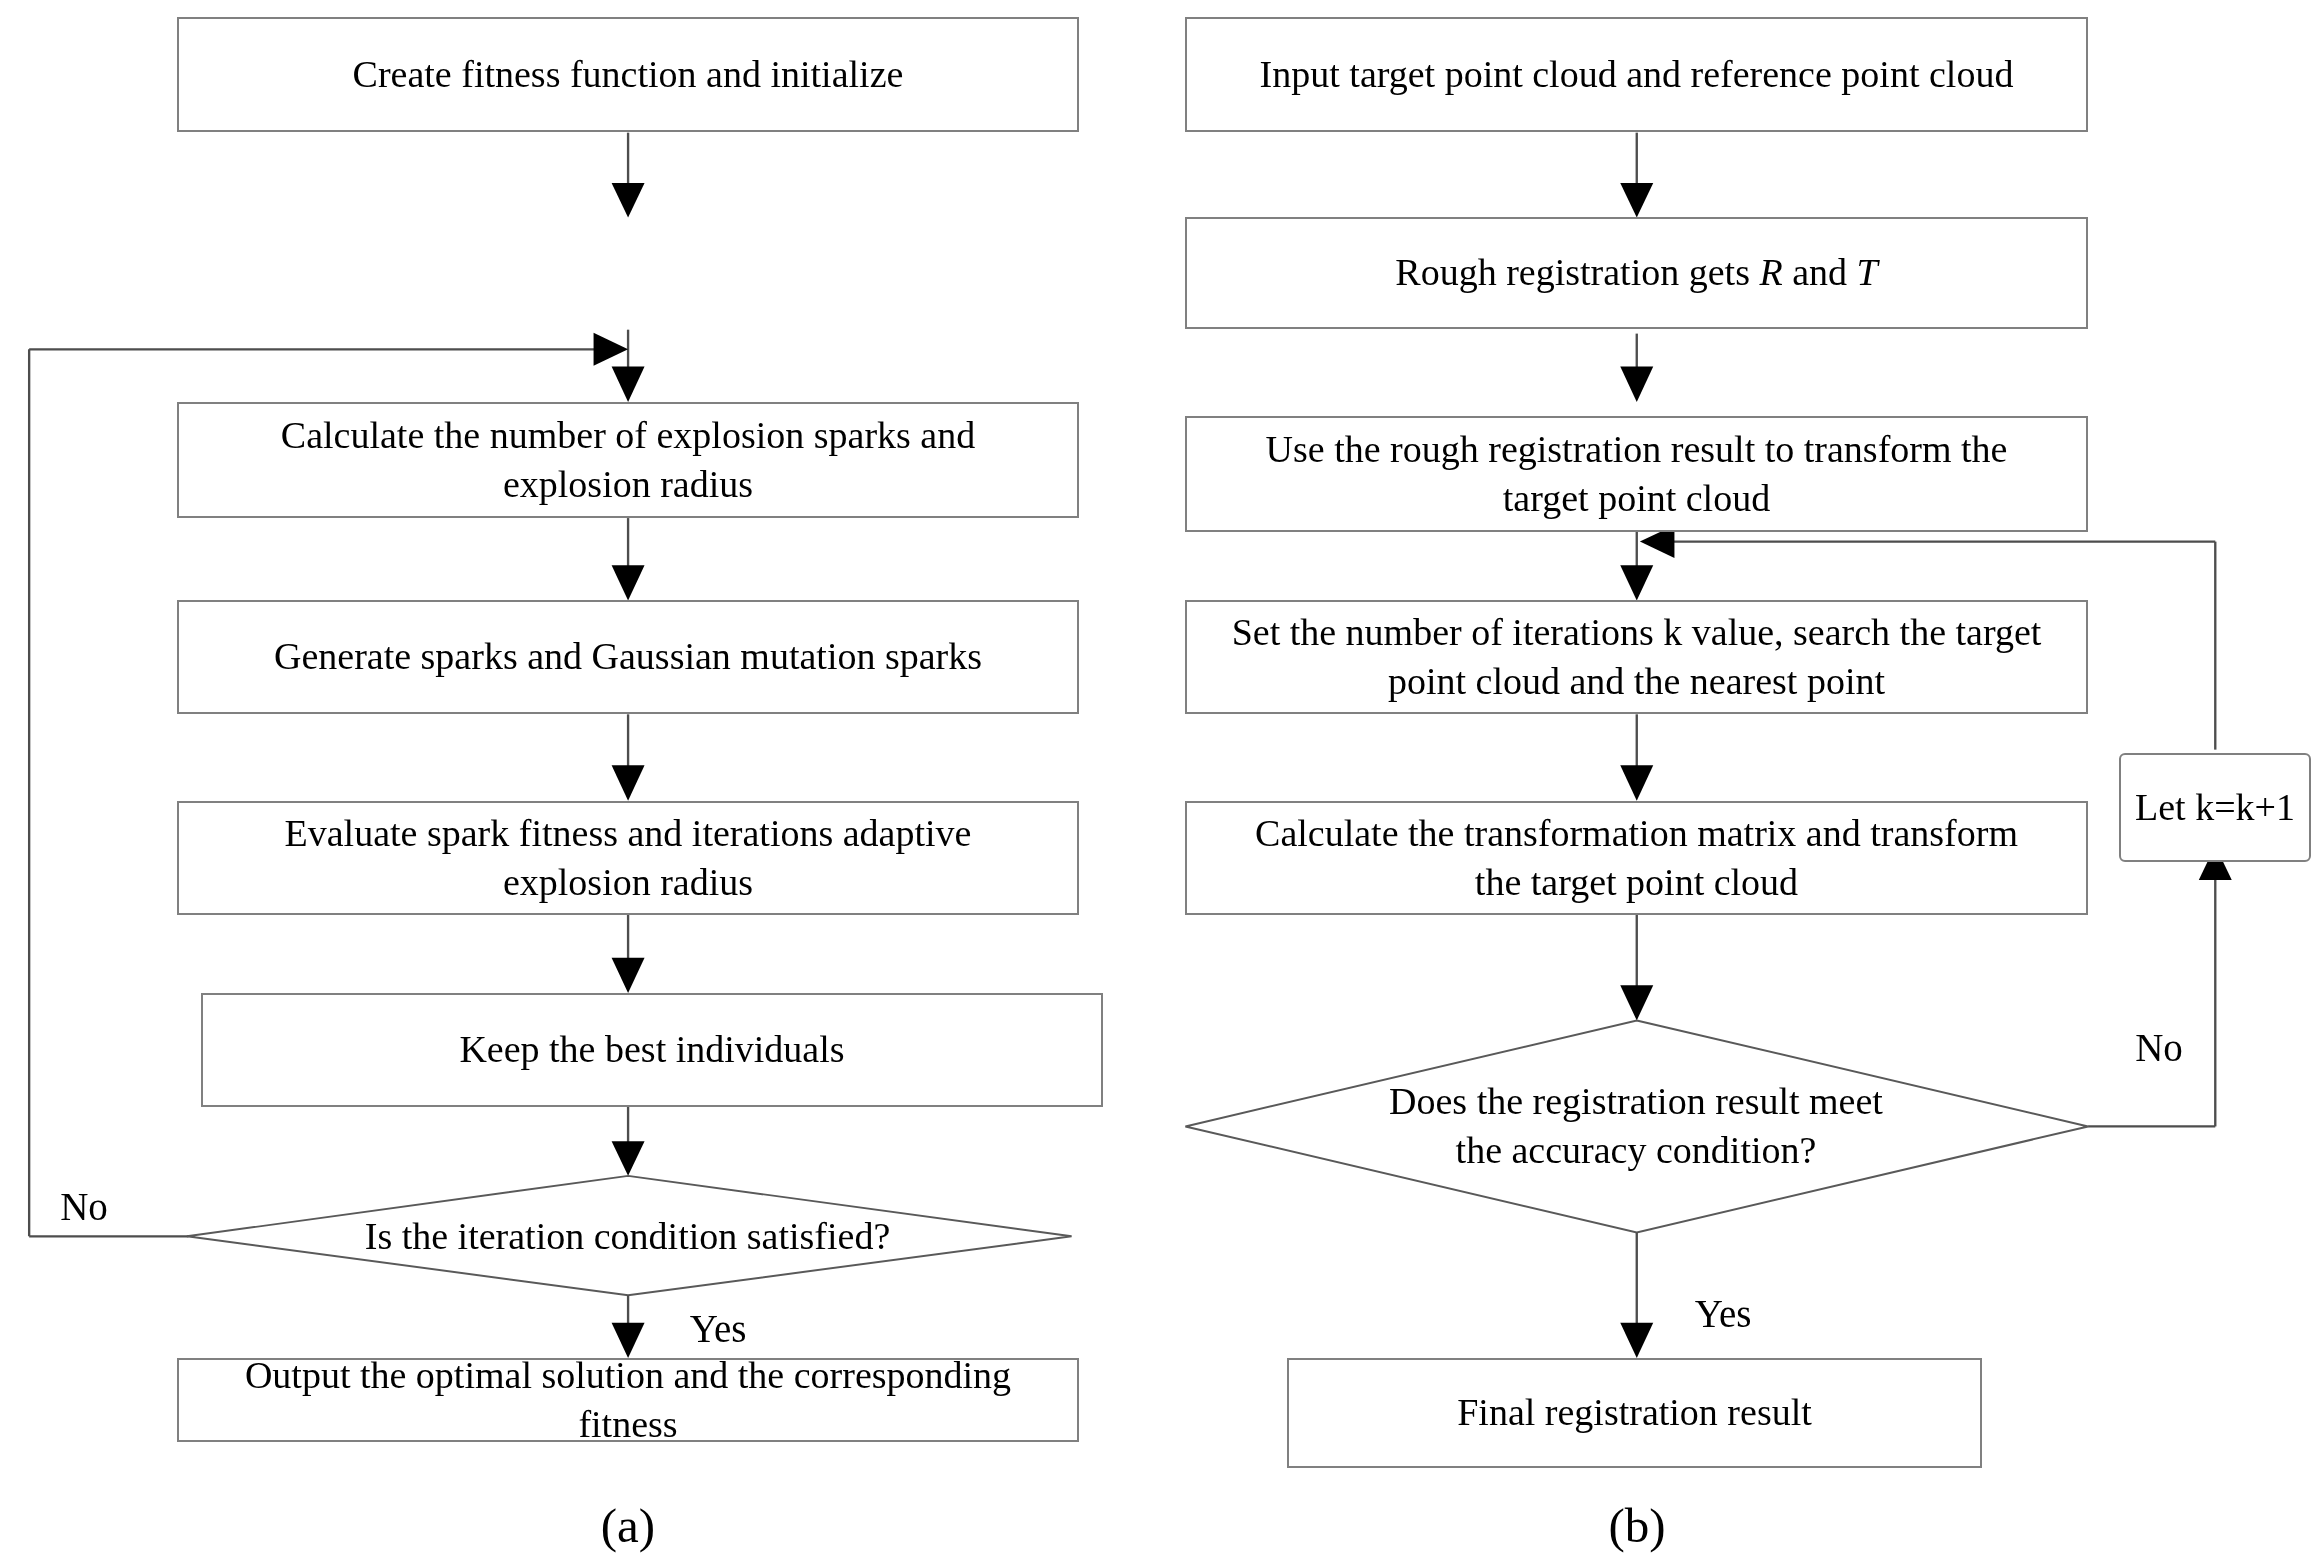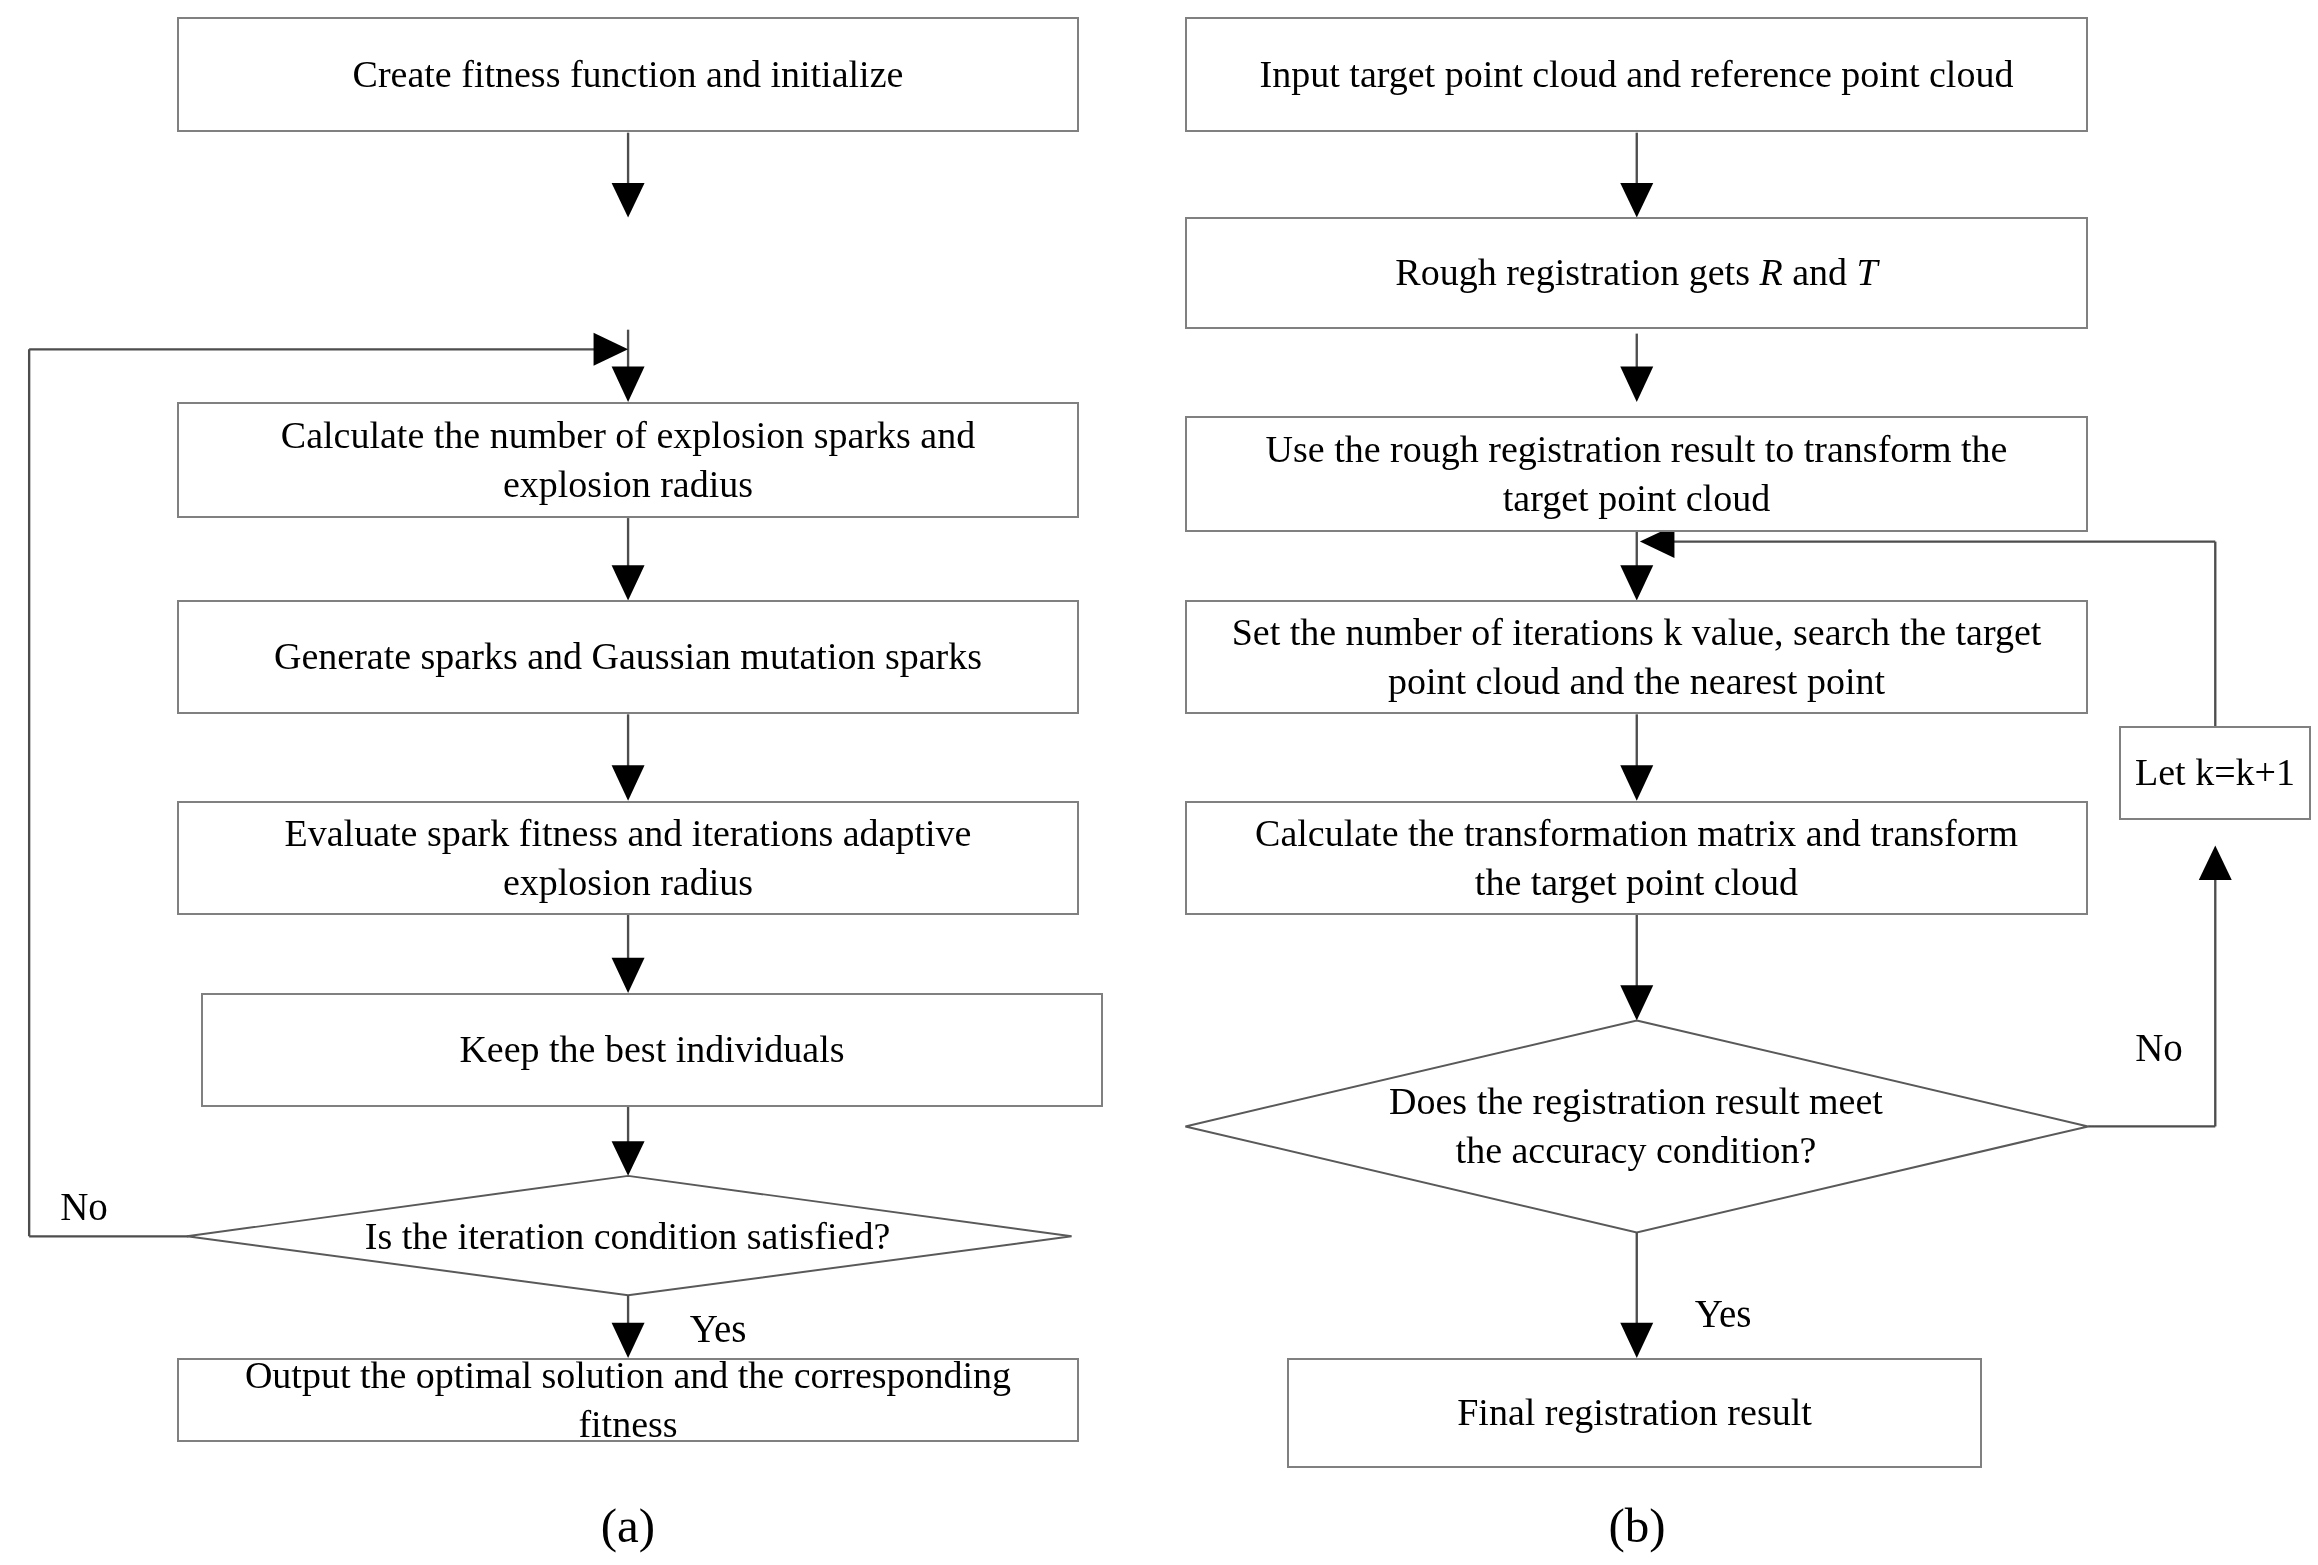--- a/index.html
+++ b/index.html
@@ -176,21 +176,21 @@
   <div class="fbox" style="left:1185px;top:801px;width:903px;height:114px;">
     <span>Calculate the transformation matrix and transform
 the target point cloud</span>
   </div>
 
   <div class="dtext" style="left:1283px;top:1067px;width:706px;height:118px;">
     <span>Does the registration result meet
 the accuracy condition?</span>
   </div>
 
-  <div class="fbox" style="left:2119px;top:726px;width:192px;height:94px;">
+  <div class="fbox" style="left:2119px;top:753px;width:192px;height:109px;border-radius:6px;">
     <span>Let k=k+1</span>
   </div>
 
   <div class="fbox" style="left:1287px;top:1358px;width:695px;height:110px;">
     <span>Final registration result</span>
   </div>
 
   <div class="lbl" style="left:2104px;top:1028px;width:110px;">No</div>
 
   <div class="lbl" style="left:1668px;top:1294px;width:110px;">Yes</div>

